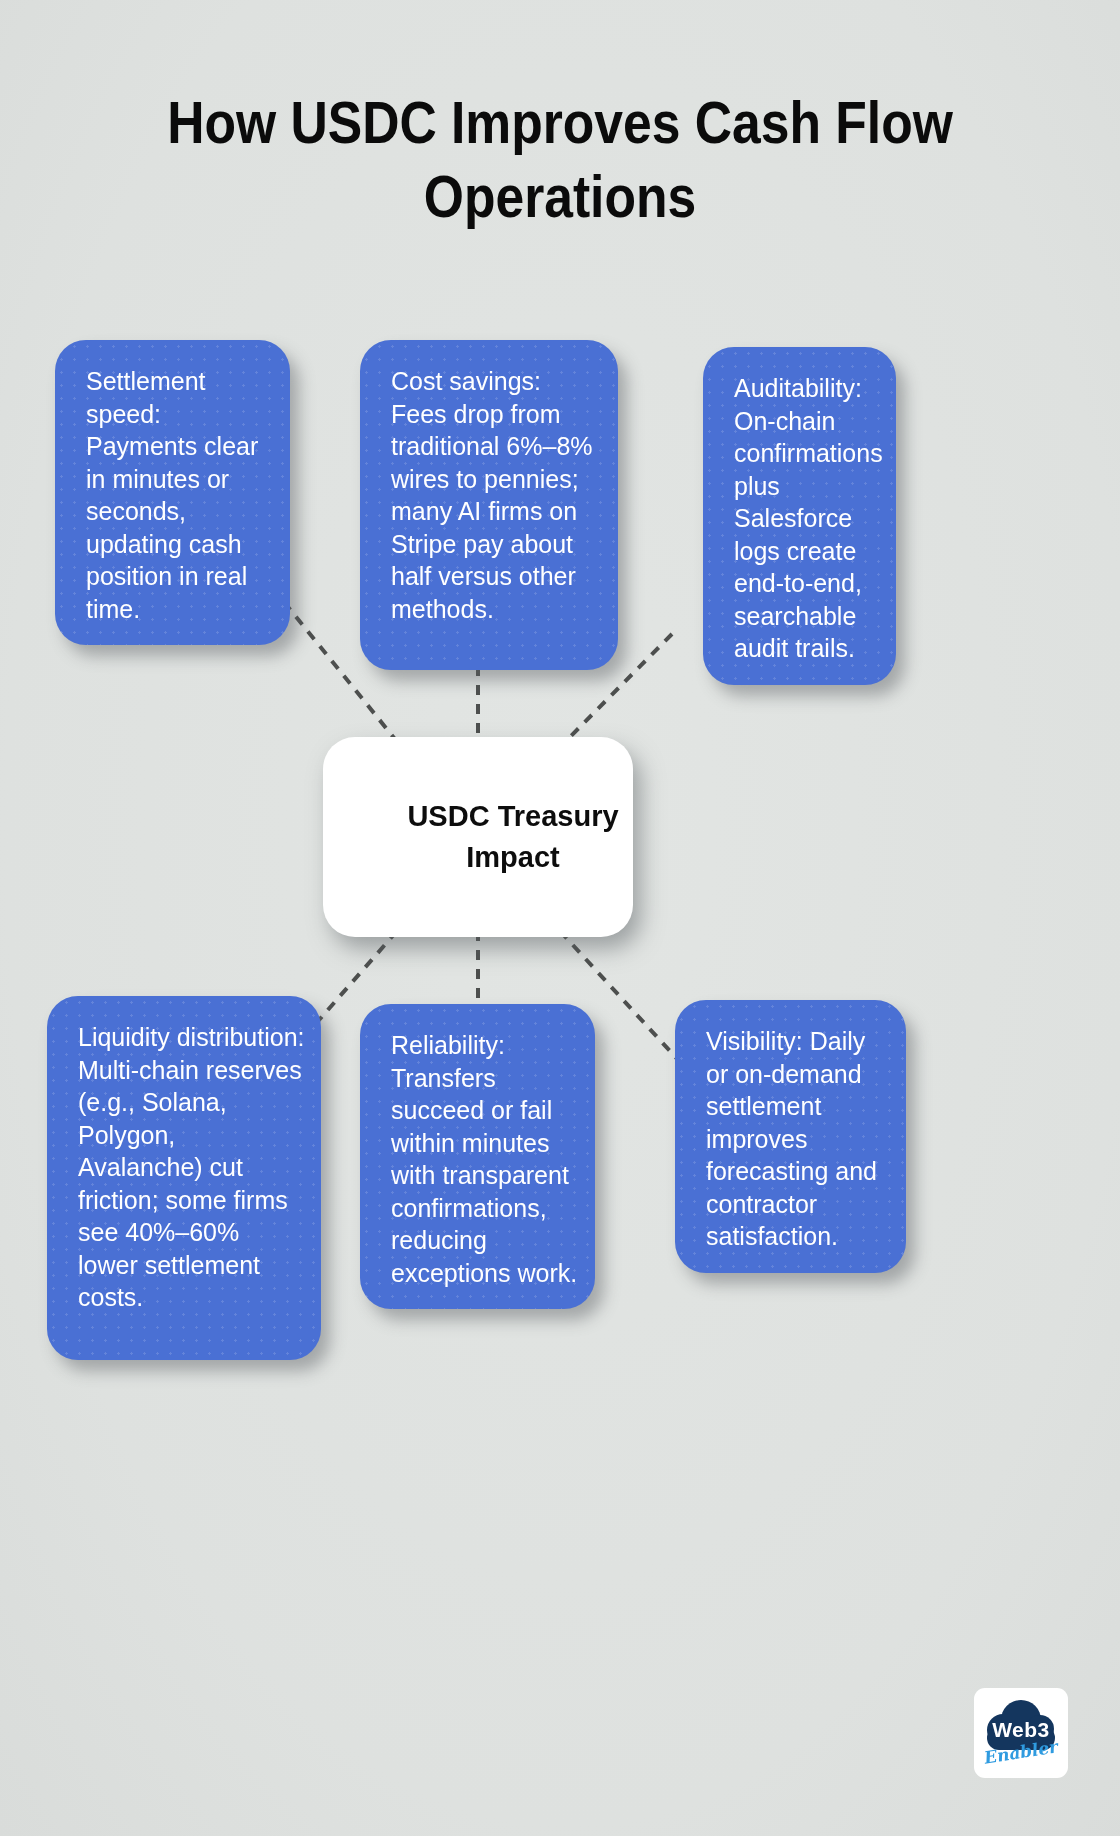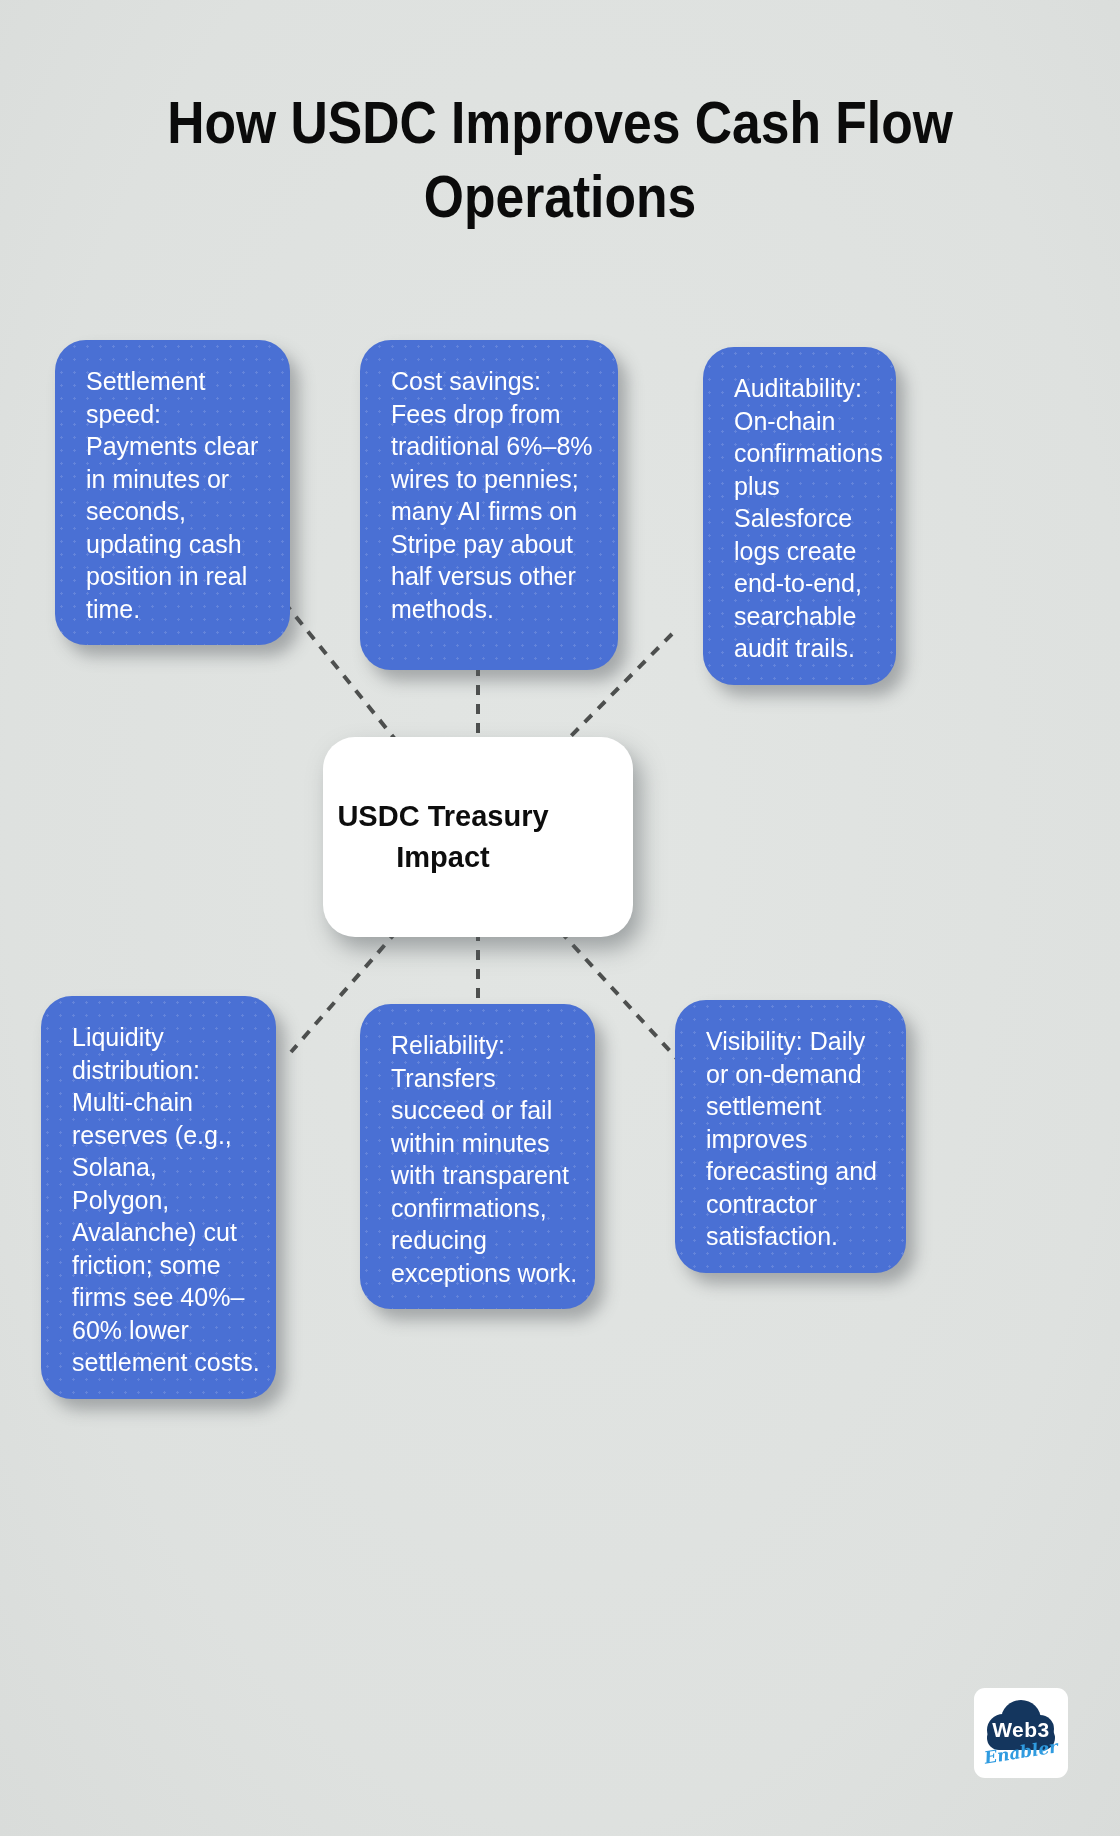--- a/index.html
+++ b/index.html
@@ -35,30 +35,30 @@
     border-radius:31px;
     box-shadow:9px 11px 16px rgba(90,95,100,0.45);
     color:#ffffff;
     font-size:25px;line-height:32.5px;
     padding:25px 16px 20px 31px;
     box-sizing:border-box;
   }
   .n1{left:55px;  top:340px;  width:235px; min-height:266px;}
   .n2{left:360px; top:340px;  width:258px; min-height:330px;}
   .n3{left:675px; top:347px;  width:193px; min-height:293px;margin-left:28px;}
-  .n4{left:41px;  top:996px;  width:235px; min-height:364px;}
+  .n4{left:47px;  top:996px;  width:274px; min-height:364px;}
   .n5{left:360px; top:1004px; width:235px; min-height:301px;}
   .n6{left:675px; top:1000px; width:231px; min-height:262px;}
   
   .center-node{
     position:absolute;z-index:3;
     left:323px;top:737px;width:310px;height:200px;
     background:#ffffff;border-radius:32px;
     box-shadow:8px 12px 22px rgba(90,95,100,0.5);
-    display:flex;align-items:center;justify-content:flex-start;
+    display:flex;align-items:center;justify-content:flex-end;
     text-align:center;
   }
   .center-node .label{
     font-size:29px;font-weight:800;color:#0d0d0d;line-height:1.4;
     max-width:240px;
   }
   
   .logo-card{
     position:absolute;z-index:2;
     left:974px;top:1688px;width:94px;height:90px;

